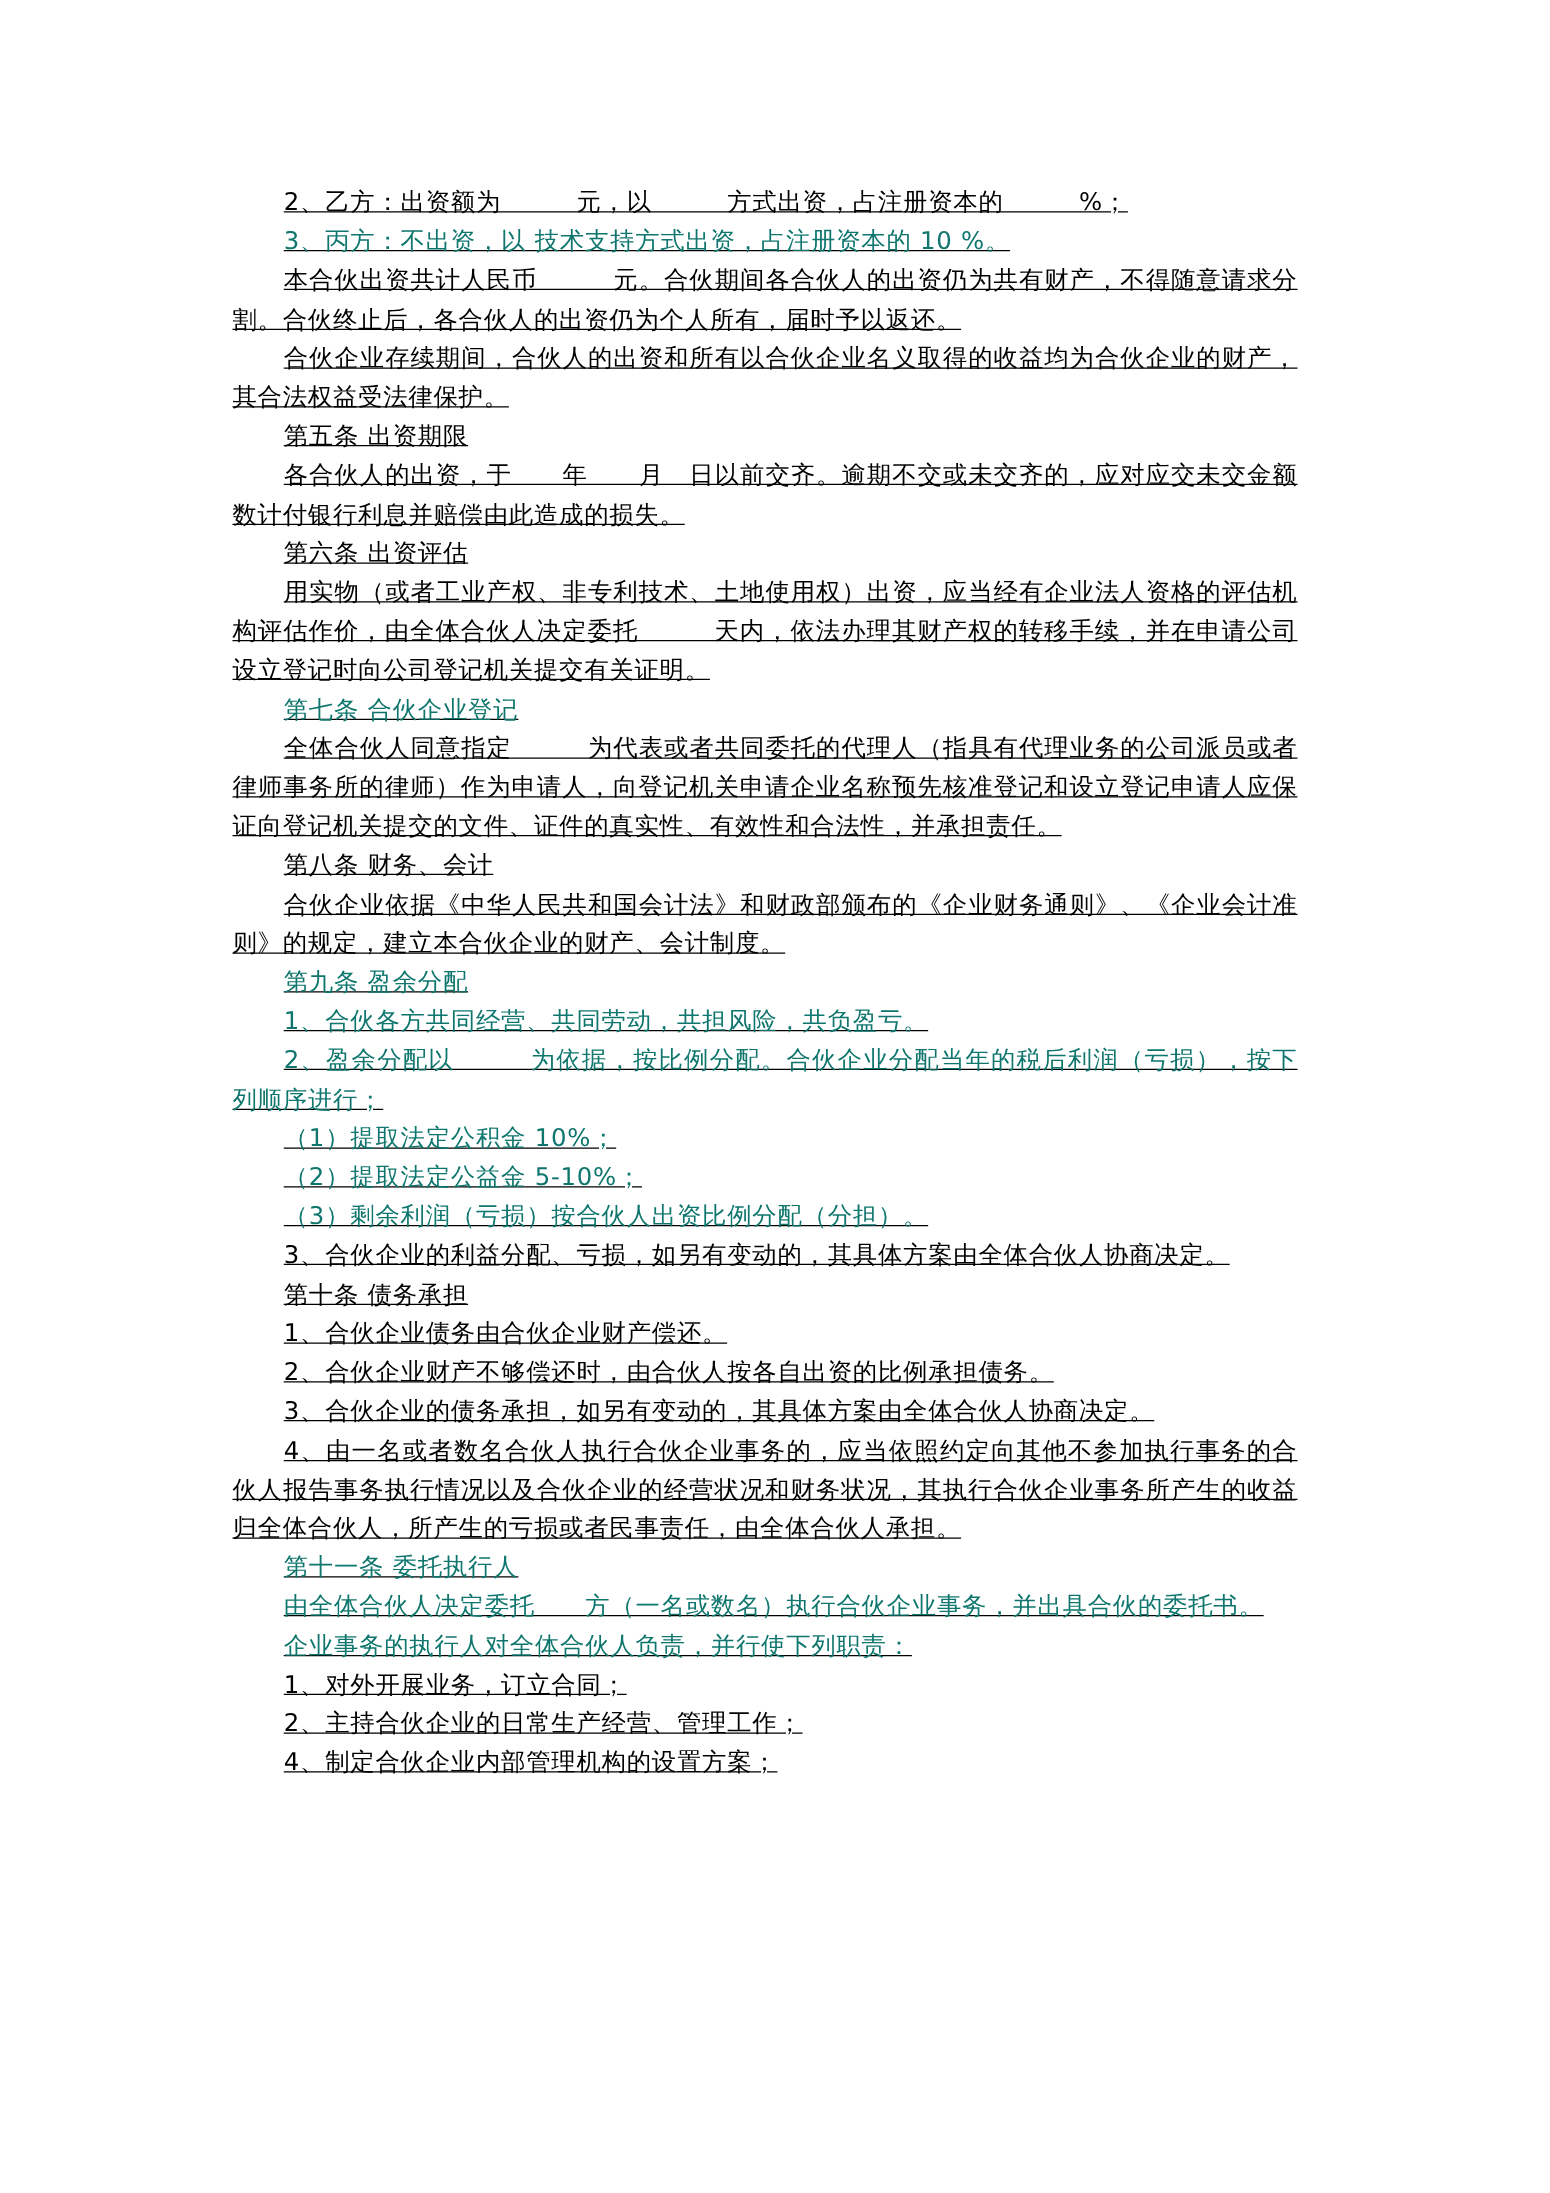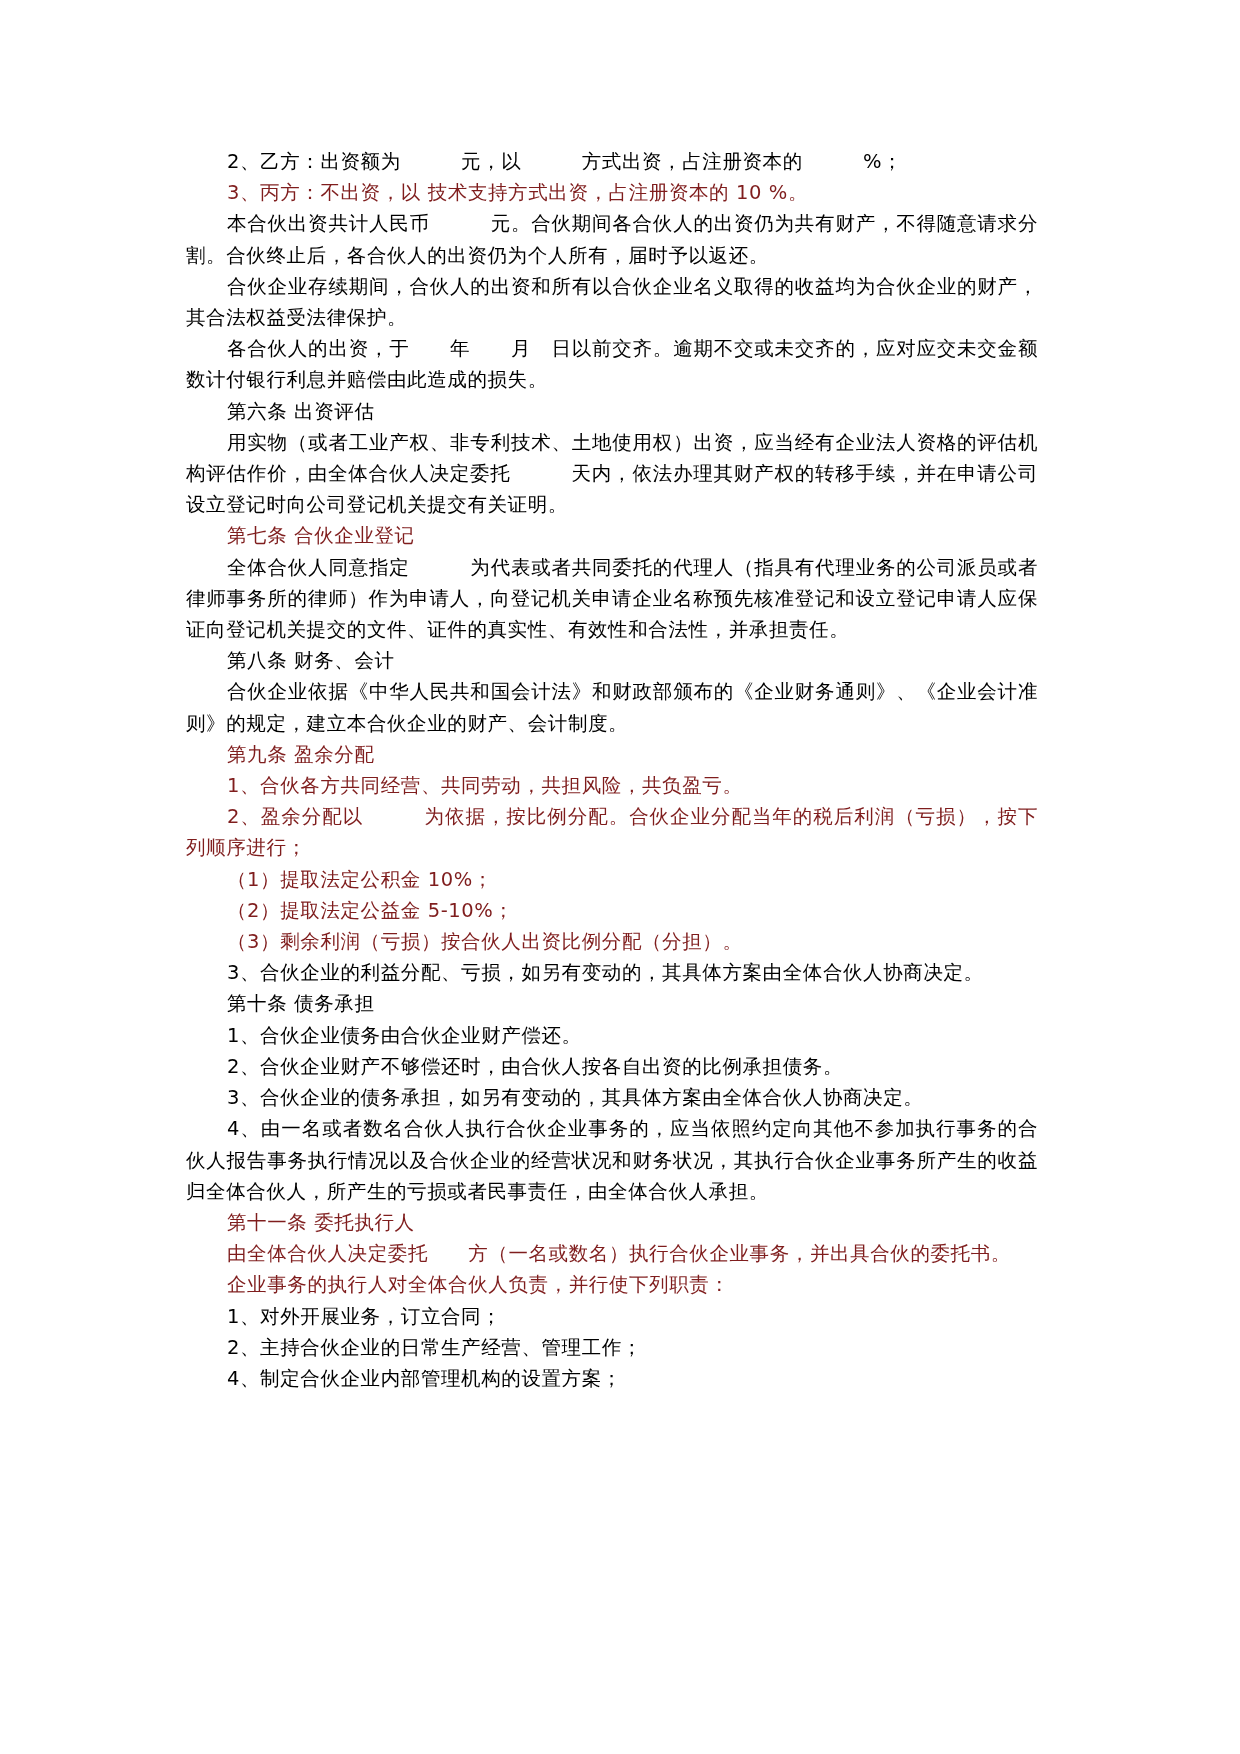--- a/index.html
+++ b/index.html
@@ -7,33 +7,35 @@
   .page {
     position: absolute;
     left: 186px;
     top: 146px;
     width: 852px;
     font-family: "DejaVu Sans", "Liberation Sans", sans-serif;
     font-size: 19.5px;
     line-height: 31.2px;
     color: #000000;
     letter-spacing: 0.6px;
+    text-decoration: underline;
   }
   .p { margin: 0; text-align: justify; text-justify: inter-ideograph; }
   .indent { text-indent: 41px; }
-  .red { color: #7f1d1d; }
+  .red { color: #0f766e; }
 </style>
 </head>
 <body>
 
 <div class="page">
   <p class="p indent">2、乙方：出资额为　　　元，以　　　方式出资，占注册资本的　　　%；</p>
   <p class="p indent red">3、丙方：不出资，以 技术支持方式出资，占注册资本的 10 %。</p>
   <p class="p indent">本合伙出资共计人民币　　　元。合伙期间各合伙人的出资仍为共有财产，不得随意请求分割。合伙终止后，各合伙人的出资仍为个人所有，届时予以返还。</p>
   <p class="p indent">合伙企业存续期间，合伙人的出资和所有以合伙企业名义取得的收益均为合伙企业的财产，其合法权益受法律保护。</p>
+  <p class="p indent">第五条 出资期限</p>
   <p class="p indent">各合伙人的出资，于　　年　　月　日以前交齐。逾期不交或未交齐的，应对应交未交金额数计付银行利息并赔偿由此造成的损失。</p>
   <p class="p indent">第六条 出资评估</p>
   <p class="p indent">用实物（或者工业产权、非专利技术、土地使用权）出资，应当经有企业法人资格的评估机构评估作价，由全体合伙人决定委托　　　天内，依法办理其财产权的转移手续，并在申请公司设立登记时向公司登记机关提交有关证明。</p>
   <p class="p indent red">第七条 合伙企业登记</p>
   <p class="p indent">全体合伙人同意指定　　　为代表或者共同委托的代理人（指具有代理业务的公司派员或者律师事务所的律师）作为申请人，向登记机关申请企业名称预先核准登记和设立登记申请人应保证向登记机关提交的文件、证件的真实性、有效性和合法性，并承担责任。</p>
   <p class="p indent">第八条 财务、会计</p>
   <p class="p indent">合伙企业依据《中华人民共和国会计法》和财政部颁布的《企业财务通则》、《企业会计准则》的规定，建立本合伙企业的财产、会计制度。</p>
   <p class="p indent red">第九条 盈余分配</p>
   <p class="p indent red">1、合伙各方共同经营、共同劳动，共担风险，共负盈亏。</p>
   <p class="p indent red">2、盈余分配以　　　为依据，按比例分配。合伙企业分配当年的税后利润（亏损），按下列顺序进行；</p>

